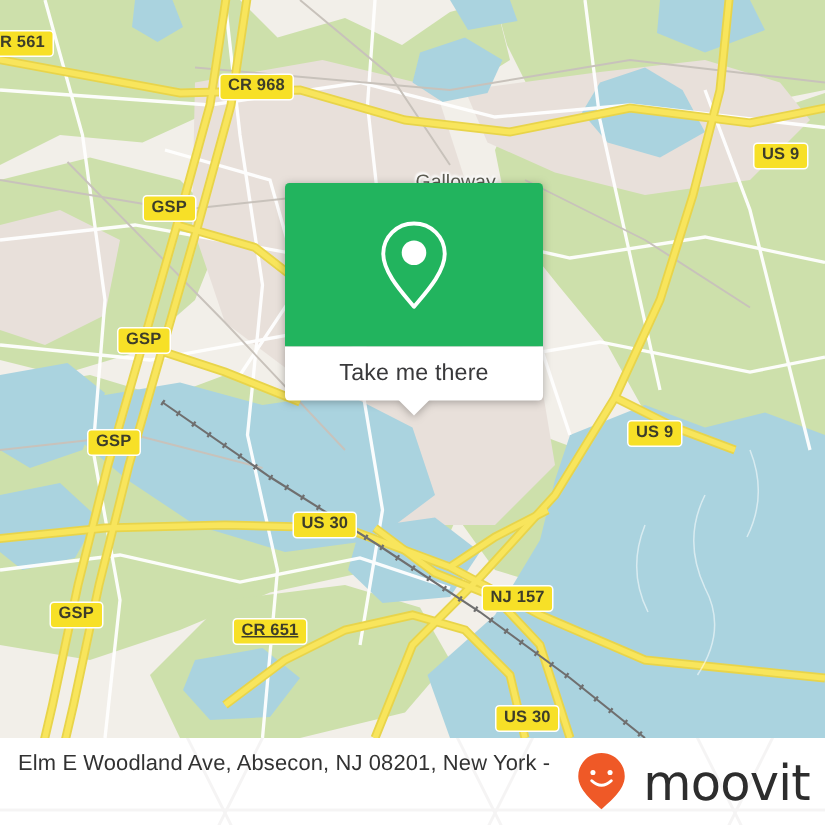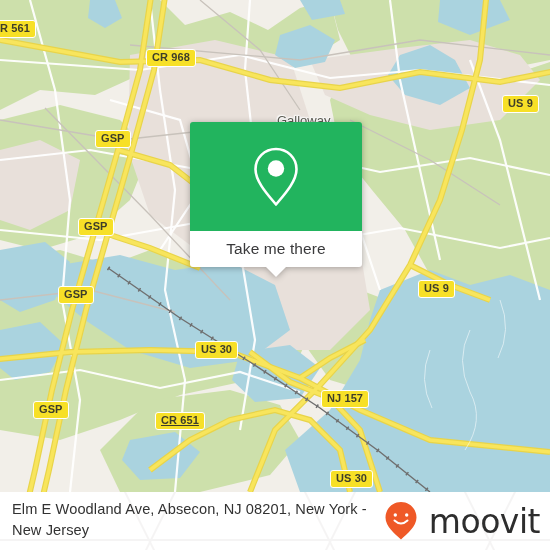--- a/index.html
+++ b/index.html
@@ -327,21 +327,20 @@
         <path d="M300,-10 L340,70"></path>
         <path d="M360,-10 L320,70"></path>
         <path d="M460,-10 L500,70"></path>
         <path d="M520,-10 L480,70"></path>
         <path d="M0,48 L550,48"></path>
       </g>
     </svg>
 
     <div id="footer-address">
       <div>Elm E Woodland Ave, Absecon, NJ 08201, New York -</div>
-      <div>New Jersey</div>
     </div>
 
     <div id="moovit-logo">
       <svg width="34" height="40" viewBox="0 0 34 40">
         <path d="M17 1 C8.4 1 1.5 7.9 1.5 16.5 C1.5 25.5 11 33 17 38.5 C23 33 32.5 25.5 32.5 16.5 C32.5 7.9 25.6 1 17 1 Z" fill="#ef5927"></path>
         <circle cx="11.3" cy="14" r="1.7" fill="#ffffff"></circle>
         <circle cx="22.7" cy="14" r="1.7" fill="#ffffff"></circle>
         <path d="M10.5 19.5 Q17 25.5 23.5 19.5" fill="none" stroke="#ffffff" stroke-width="2" stroke-linecap="round"></path>
       </svg>
       <span id="moovit-wordmark">moovit</span>

